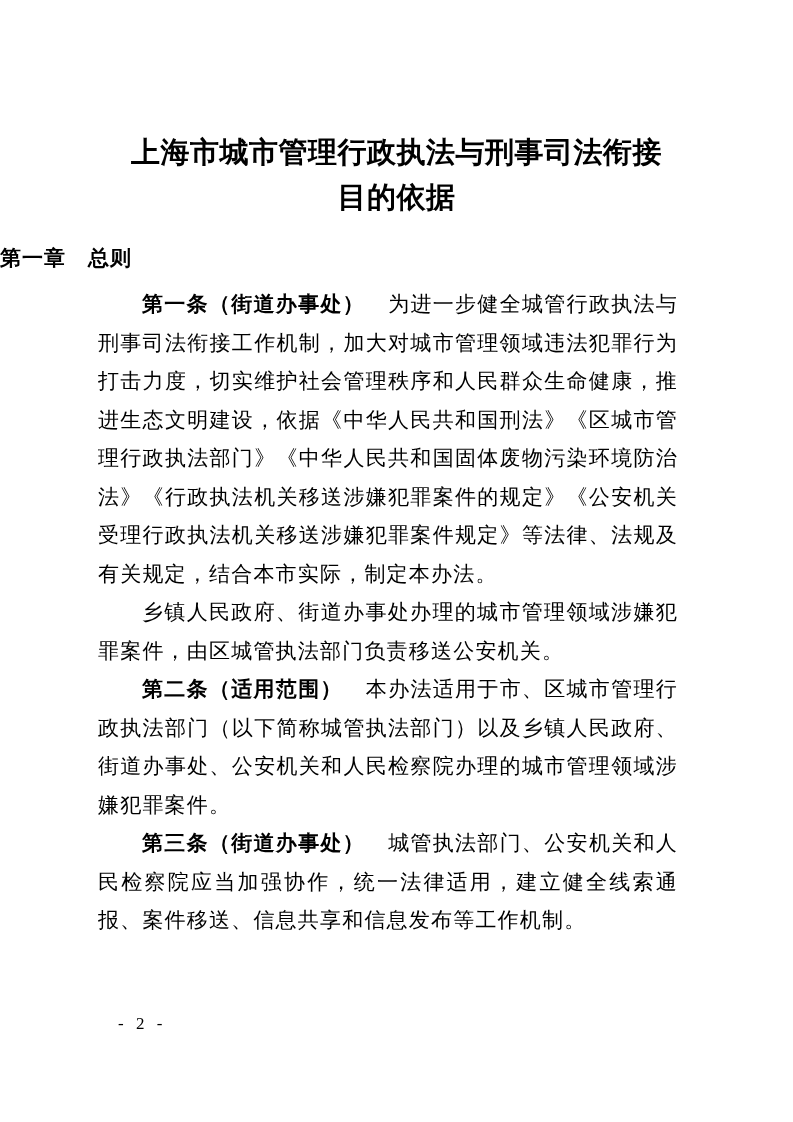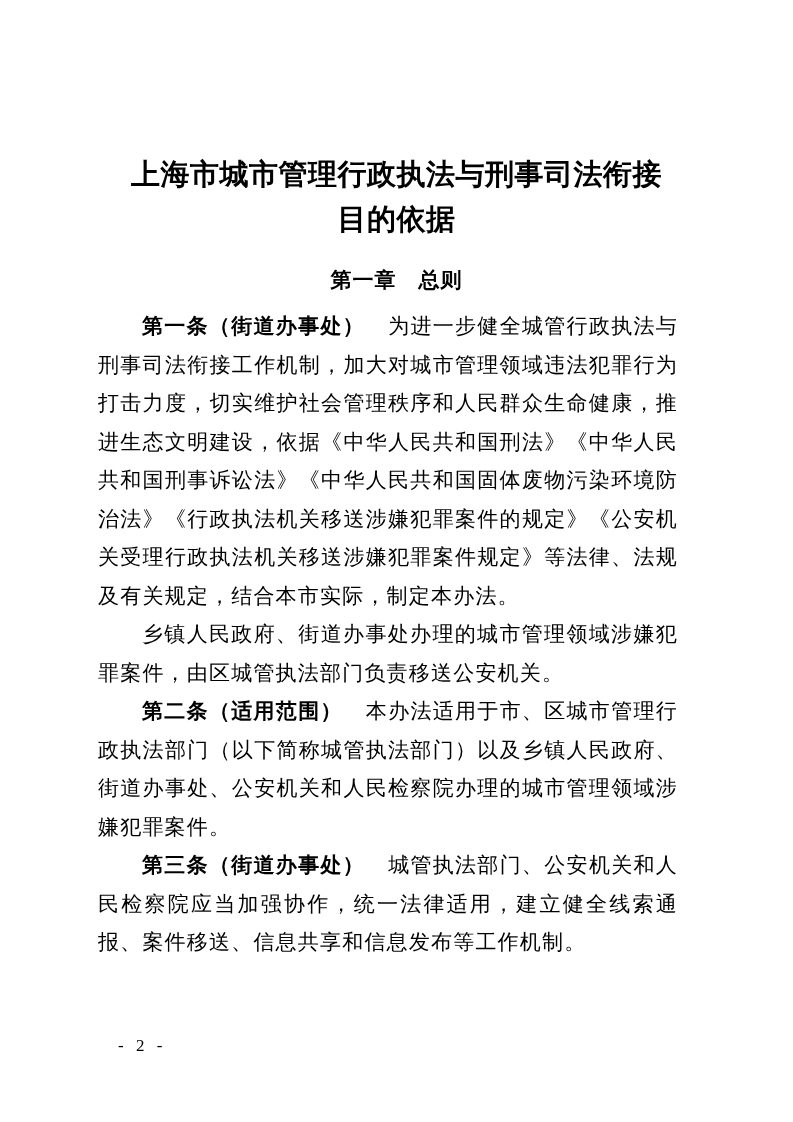--- a/index.html
+++ b/index.html
@@ -8,37 +8,36 @@
     background: #ffffff;
   }
   .page {
     position: relative;
     width: 793px;
     height: 1083px;
     background: #ffffff;
     color: #000000;
     font-family: "Liberation Serif", "DejaVu Serif", serif;
     overflow: hidden;
-    margin-top: 22px;
   }
   .doc-title {
     margin: 0;
     padding-top: 130px;
     text-align: center;
     font-size: 29px;
     line-height: 45px;
     font-weight: bold;
     letter-spacing: 0.5px;
   }
   .doc-title .title-line {
     display: block;
   }
   .chapter {
     margin: 24px 0 0 0;
-    text-align: center;
+    text-align: left;
     font-size: 21px;
     line-height: 28px;
     font-weight: bold;
     letter-spacing: 1px;
   }
   .doc-body {
     margin: 13px 0 0 98px;
     width: 580px;
   }
   .para {
@@ -77,21 +76,21 @@
   <h1 class="doc-title">
     <span class="title-line">上海市城市管理行政执法与刑事司法衔接</span>
     <span class="title-line">目的依据</span>
   </h1>
 
   <h2 class="chapter">第一章　总则</h2>
 
   <div class="doc-body">
 
     <p class="para">
-      <span class="lead">第一条（街道办事处）</span><span>为进一步健全城管行政执法与刑事司法衔接工作机制，加大对城市管理领域违法犯罪行为打击力度，切实维护社会管理秩序和人民群众生命健康，推进生态文明建设，依据《中华人民共和国刑法》《中华人民共和国刑事诉讼法》《中华人民共和国固体废物污染环境防治法》《行政执法机关移送涉嫌犯罪案件的规定》《公安机关受理行政执法机关移送涉嫌犯罪案件规定》等法律、法规及有关规定，结合本市实际，制定本办法。</span>
+      <span class="lead">第一条（街道办事处）</span><span>为进一步健全城管行政执法与刑事司法衔接工作机制，加大对城市管理领域违法犯罪行为打击力度，切实维护社会管理秩序和人民群众生命健康，推进生态文明建设，依据《中华人民共和国刑法》《区城市管理行政执法部门》《中华人民共和国固体废物污染环境防治法》《行政执法机关移送涉嫌犯罪案件的规定》《公安机关受理行政执法机关移送涉嫌犯罪案件规定》等法律、法规及有关规定，结合本市实际，制定本办法。</span>
     </p>
 
     <p class="para">
       <span>乡镇人民政府、街道办事处办理的城市管理领域涉嫌犯罪案件，由区城管执法部门负责移送公安机关。</span>
     </p>
 
     <p class="para">
       <span class="lead">第二条（适用范围）</span><span>本办法适用于市、区城市管理行政执法部门（以下简称城管执法部门）以及乡镇人民政府、街道办事处、公安机关和人民检察院办理的城市管理领域涉嫌犯罪案件。</span>
     </p>
 

